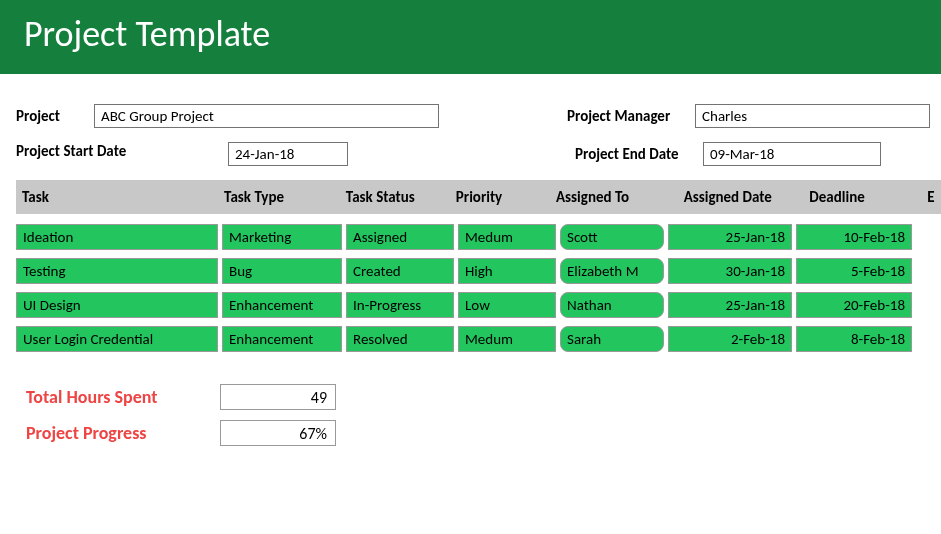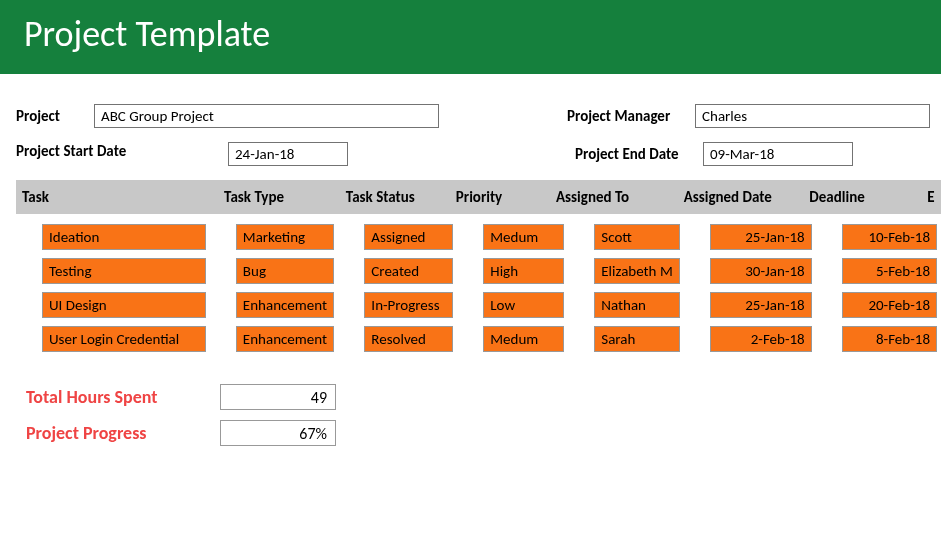--- a/index.html
+++ b/index.html
@@ -40,21 +40,21 @@
     font-family: inherit;
     background: #fff;
   }
   .info-project .info-label { width: 78px; }
   .info-project .info-input { width: 345px; }
   .info-start .info-label { width: 204px; }
   .info-start .info-input { width: 120px; }
   .info-manager .info-label { width: 128px; }
   .info-manager .info-input { width: 235px; }
   .info-end .info-label { width: 128px; }
-  .info-end .info-input { width: 150px; }
+  .info-end .info-input { width: 178px; }
   .gap-left { margin-left: 128px; }
   .gap-left2 { margin-left: 227px; }
 
   .task-table {
     margin-top: 12px;
     width: 100%;
   }
   .table-header {
     display: flex;
     background: #c8c8c8;
@@ -80,28 +80,27 @@
     display: flex;
     margin-bottom: 8px;
   }
   .table-row .td {
     border: 1px solid #999;
     height: 26px;
     font-size: 15px;
     display: flex;
     align-items: center;
     margin-right: 4px;
-    background: #f97316;
-    margin-left: 26px;
+    background: #22c55e;
   }
   .table-row .td.col-task { width: 202px; }
   .table-row .td.col-type { width: 120px; }
   .table-row .td.col-status { width: 108px; }
   .table-row .td.col-priority { width: 98px; }
-  .table-row .td.col-assigned { width: 104px; }
+  .table-row .td.col-assigned { width: 104px; border-radius: 8px; }
   .table-row .td.col-date { width: 124px; justify-content: flex-end; }
   .table-row .td.col-deadline { width: 116px; justify-content: flex-end; }
 
   .summary {
     margin-top: 32px;
   }
   .summary-row {
     display: flex;
     align-items: center;
     margin-bottom: 10px;

